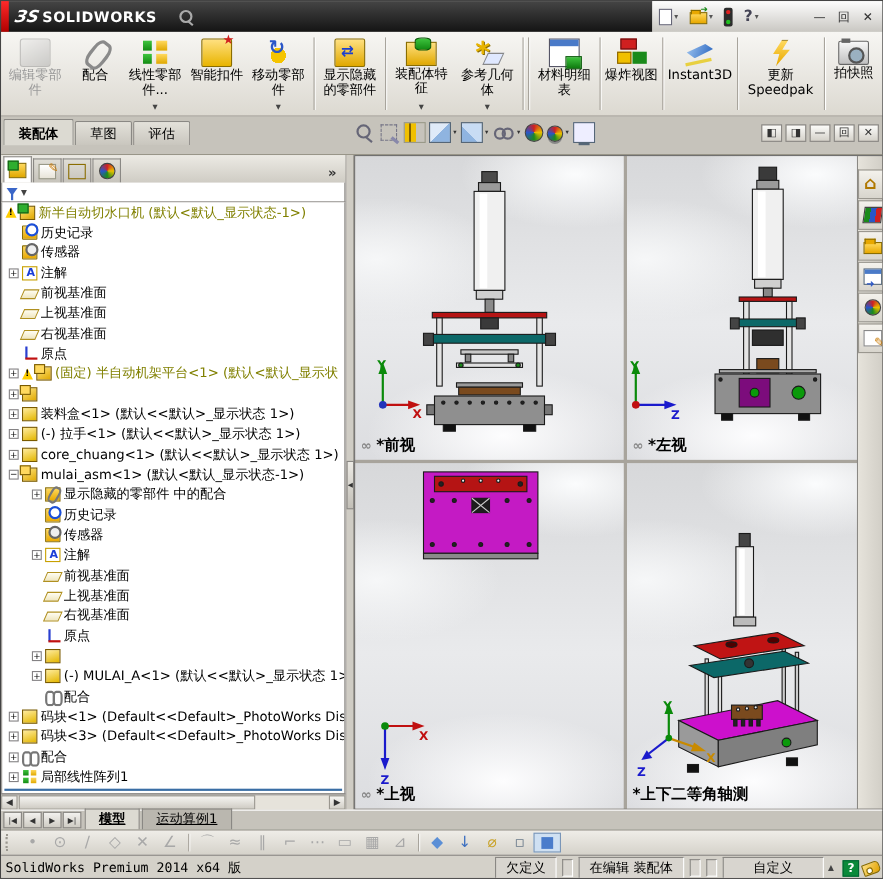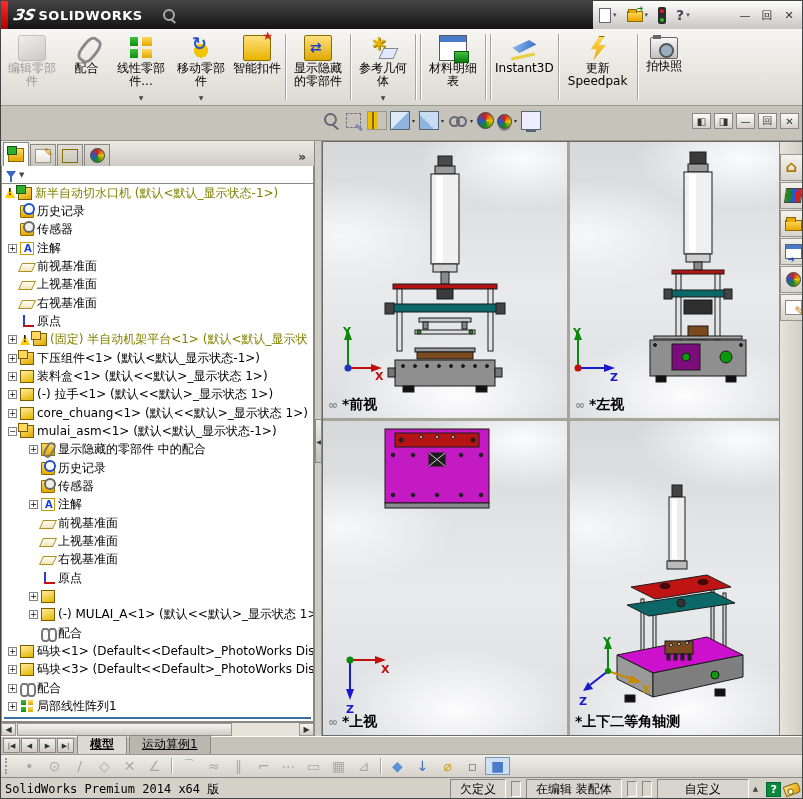--- a/index.html
+++ b/index.html
@@ -260,64 +260,78 @@
       <div class="cbtn">
         <div class="cbi ic-mate"></div>
         <div class="clabel">配合</div>
       </div>
       <div class="cbtn">
         <div class="cbi ic-linear-component-pattern"></div>
         <div class="clabel">线性零部件...</div>
         <div class="caret">▼</div>
       </div>
       <div class="cbtn">
+        <div class="cbi ic-smart-fasteners"></div>
+        <div class="clabel">智能扣件</div>
+      </div>
+      <div class="cbtn">
         <div class="cbi ic-move-component"></div>
         <div class="clabel">移动零部件</div>
         <div class="caret">▼</div>
       </div>
-      <div class="cbtn">
-        <div class="cbi ic-smart-fasteners"></div>
-        <div class="clabel">智能扣件</div>
-      </div>
       <div class="vsep"></div>
       <div class="cbtn">
         <div class="cbi ic-show-hidden-components"></div>
         <div class="clabel">显示隐藏的零部件</div>
       </div>
       <div class="vsep"></div>
+      <div class="cbtn">
+        <div class="cbi ic-assembly-features"></div>
+        <div class="clabel">装配体特征</div>
+        <div class="caret">▼</div>
+      </div>
       <div class="cbtn">
         <div class="cbi ic-reference-geometry"></div>
         <div class="clabel">参考几何体</div>
         <div class="caret">▼</div>
       </div>
       <div class="vsep"></div>
       <div class="vsep"></div>
       <div class="cbtn">
         <div class="cbi ic-bill-of-materials"></div>
         <div class="clabel">材料明细表</div>
       </div>
       <div class="vsep"></div>
+      <div class="cbtn">
+        <div class="cbi ic-exploded-view"></div>
+        <div class="clabel">爆炸视图</div>
+      </div>
       <div class="vsep"></div>
       <div class="cbtn wide">
         <div class="cbi ic-instant3d"></div>
         <div class="clabel">Instant3D</div>
       </div>
       <div class="vsep"></div>
       <div class="cbtn wide">
         <div class="cbi ic-update-speedpak"></div>
         <div class="clabel">更新Speedpak</div>
       </div>
       <div class="vsep"></div>
       <div class="cbtn">
         <div class="cbi ic-take-snapshot"></div>
         <div class="clabel">拍快照</div>
       </div>
     </div>
 
   <div class="tabrow">
+    <div class="mtabs">
+        <div class="mtab active">装配体</div>
+        <div class="mtab">草图</div>
+        <div class="mtab">评估</div>
+      </div>
     <div class="headsup">
         <div class="hui hu-zoom-fit"></div>
         <div class="hui hu-zoom-area"></div>
         <div class="hui hu-section"></div>
         <div class="hui hu-view-orientation"></div>
         <span class="hcaret">▾</span>
         <div class="hui hu-display-style"></div>
         <span class="hcaret">▾</span>
         <div class="hui hu-hide-show"></div>
         <span class="hcaret">▾</span>
@@ -398,21 +412,20 @@
         </div>
         <div class="trow olive" style="padding-left: 6px;">
           <span class="exp">+</span>
           <span class="warnico"></span>
           <span class="ti ti-subassembly"></span>
           <span class="lbl">(固定) 半自动机架平台&lt;1&gt; (默认&lt;默认_显示状</span>
         </div>
         <div class="trow" style="padding-left: 6px;">
           <span class="exp">+</span>
           <span class="ti ti-subassembly"></span>
-          <span class="lbl">下压组件&lt;1&gt; (默认&lt;默认_显示状态-1&gt;)</span>
         </div>
         <div class="trow" style="padding-left: 6px;">
           <span class="exp">+</span>
           <span class="ti ti-part"></span>
           <span class="lbl">装料盒&lt;1&gt; (默认&lt;&lt;默认&gt;_显示状态 1&gt;)</span>
         </div>
         <div class="trow" style="padding-left: 6px;">
           <span class="exp">+</span>
           <span class="ti ti-part"></span>
           <span class="lbl">(-) 拉手&lt;1&gt; (默认&lt;&lt;默认&gt;_显示状态 1&gt;)</span>

